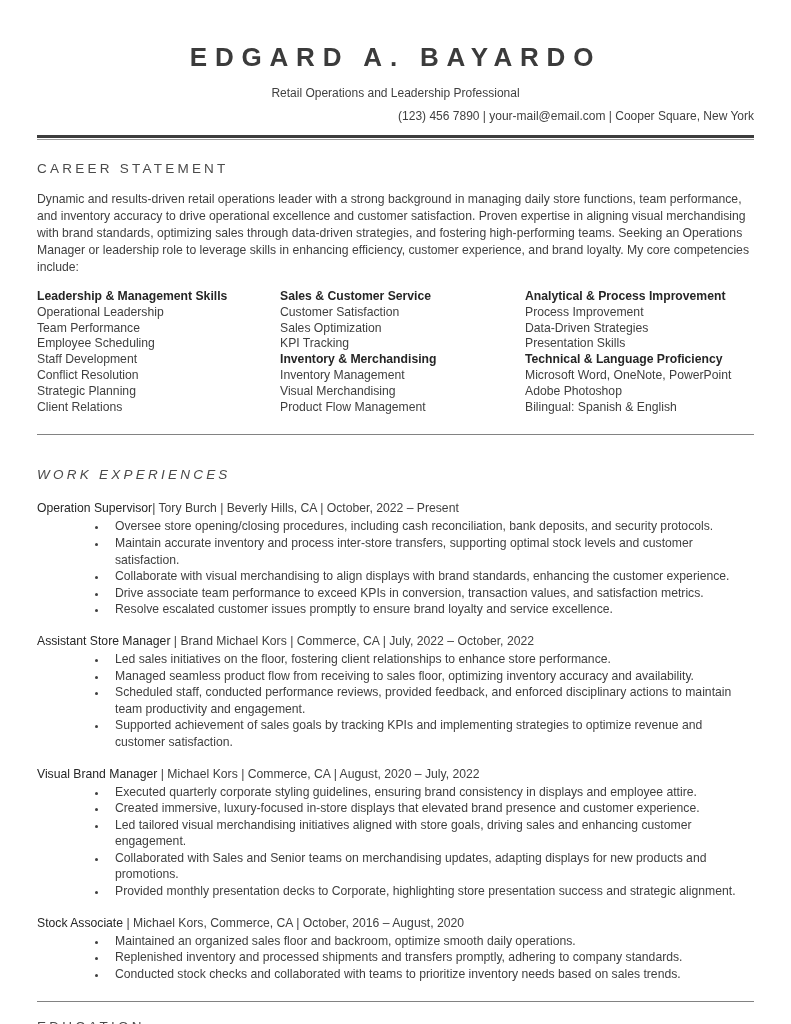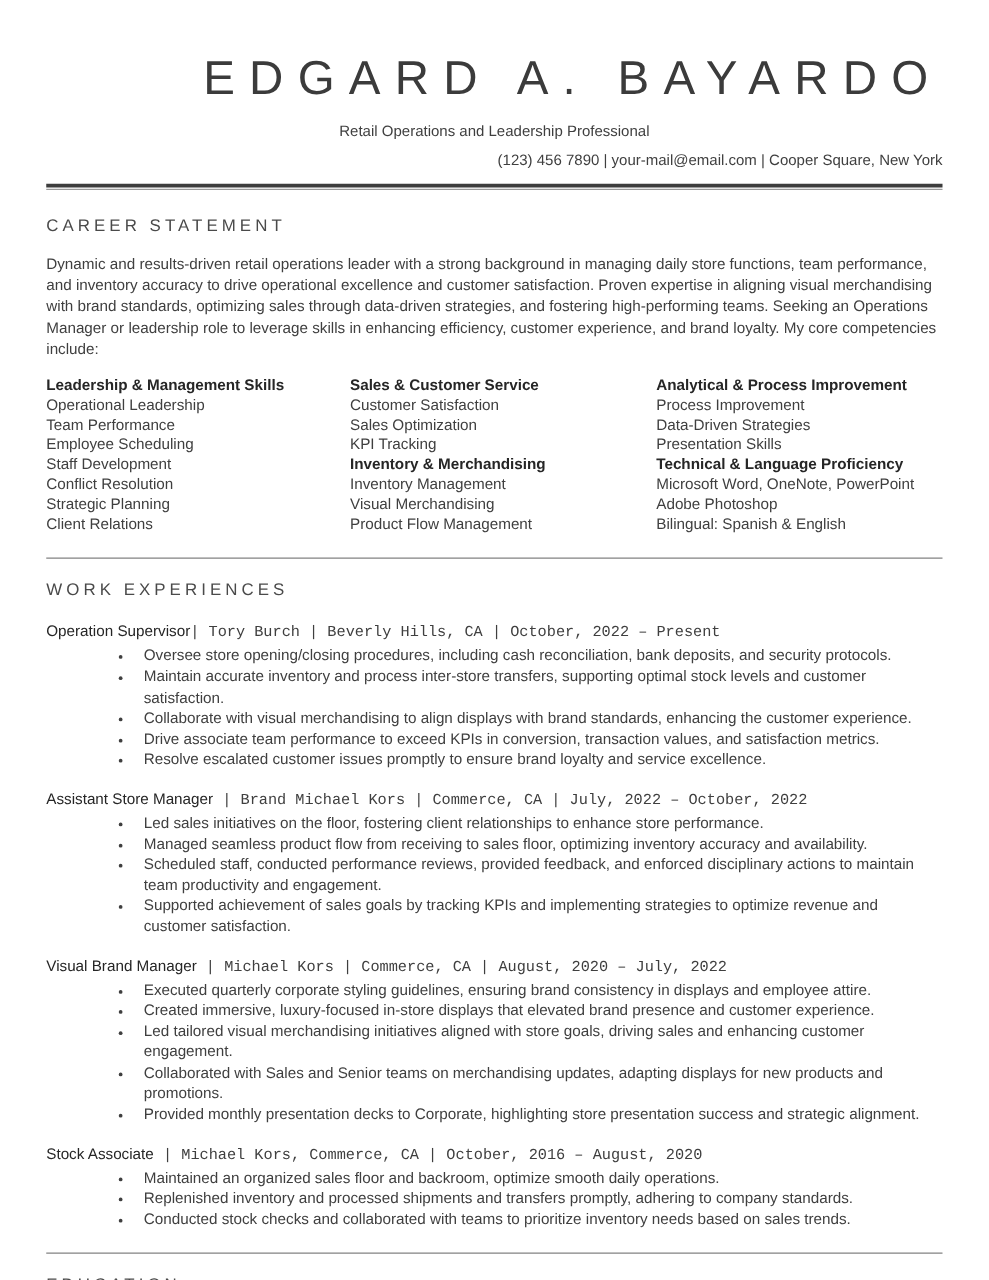--- a/index.html
+++ b/index.html
@@ -9,23 +9,23 @@
     background:#ffffff;
     padding:42px 37px 20px 37px;
     font-family:"Liberation Sans", sans-serif;
     color:#3f3f3f;
     font-size:12px;
     position:relative;
     overflow:hidden;
   }
   
   .name {
-    text-align:right;
-    font-size:38px;
-    font-weight:400;
+    text-align:center;
+    font-size:26px;
+    font-weight:700;
     letter-spacing:0.30em;
     color:#3b3b3b;
     white-space:nowrap;
   }
   .subtitle { text-align:center; margin-top:13px; font-size:12px; color:#3f3f3f; }
   .contact  { text-align:right; margin-top:9px;  font-size:12px; color:#3f3f3f; }
   .thick-rule {
     margin-top:12px;
     border-top:3px solid #3d3d3d;
     border-bottom:1px solid #9a9a9a;
@@ -46,26 +46,26 @@
     margin-top:13px;
     display:grid;
     grid-template-columns:231px 233px 1fr;
     line-height:15.8px;
     font-size:12.2px;
     gap:12px;
   }
   .skill-group-title { font-weight:700; color:#262626; }
 
   .work-rule { margin-top:19px; }
-  .work-heading { margin-top:17px; }
+  .work-heading { margin-top:32px;font-style:italic; }
 
   .job-heading { margin-top:16px; font-size:12.2px; }
   .job-heading.first { margin-top:19px; }
   .job-title { font-weight:400; color:#262626;text-align:center; }
-  .job-meta { color:#3f3f3f;font-family:Liberation Mono, monospace; }
+  .job-meta { color:#3f3f3f; }
   ul.job-bullets {
     margin:3px 0 0 0;
     padding-left:70px;
     list-style:disc;
   }
   ul.job-bullets li {
     line-height:16.6px;
     font-size:12.2px;
     padding-left:8px;
   }

